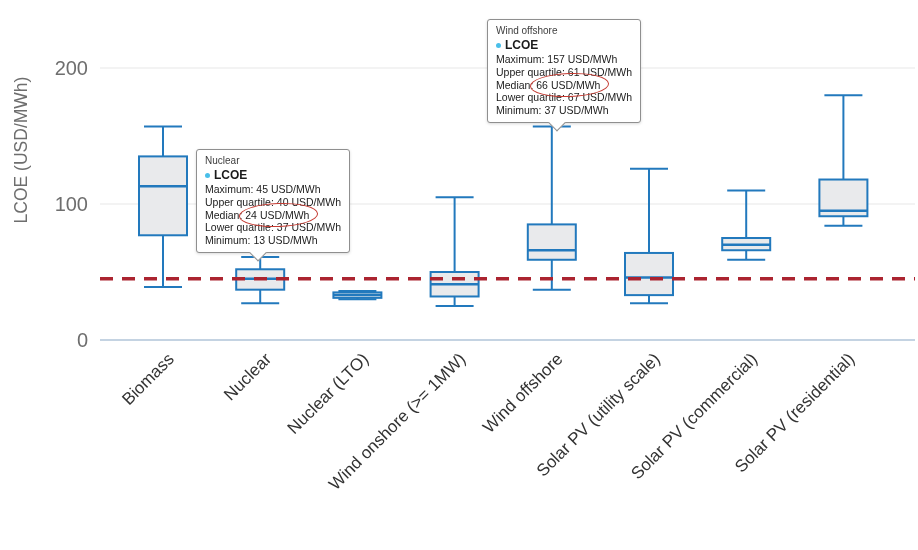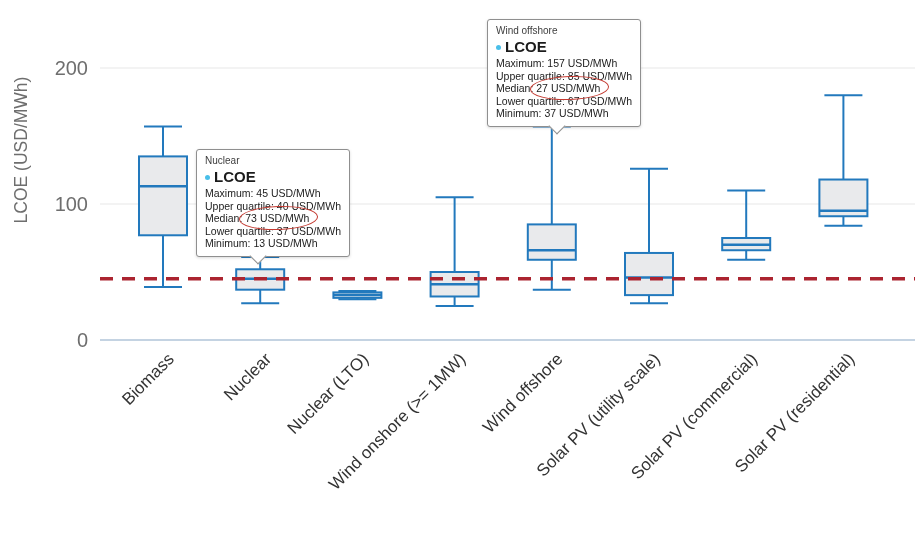--- a/index.html
+++ b/index.html
@@ -7,21 +7,21 @@
     position:relative;width:918px;height:550px;background:#ffffff;overflow:hidden;
     font-family:"Liberation Sans",sans-serif;
   }
   .stage svg{position:absolute;left:0;top:0;}
   .tooltip{
     position:absolute;background:#ffffff;border:1px solid #8f8f8f;border-radius:3px;
     padding:5px 8px 6px 8px;box-shadow:0 1px 3px rgba(0,0,0,.15);
     font-size:10.5px;color:#1b1b1b;line-height:1.2;z-index:5;white-space:nowrap;
   }
   .tt-title{font-size:10px;color:#3d3d3d;margin-bottom:1px;}
-  .tt-series{font-weight:bold;font-size:15px;display:flex;align-items:center;gap:4px;margin-bottom:1px;}
+  .tt-series{font-weight:bold;font-size:12px;display:flex;align-items:center;gap:4px;margin-bottom:1px;}
   .bullet{width:5px;height:5px;border-radius:50%;background:#49bfe9;display:inline-block;flex:0 0 auto;}
   .tt-row{white-space:nowrap;}
   .circled{position:relative;display:inline-block;}
   .circled::after{
     content:"";position:absolute;left:-6px;right:-9px;top:-6px;bottom:-5px;
     border:1.6px solid #c43a31;border-radius:50%;transform:rotate(-2deg);pointer-events:none;
   }
   .tt-pointer{
     position:absolute;bottom:-6.5px;width:11px;height:11px;background:#ffffff;
     border-right:1px solid #8f8f8f;border-bottom:1px solid #8f8f8f;transform:rotate(45deg);
@@ -121,36 +121,36 @@
 
   <div class="tooltip tooltip-1">
     <div class="tt-title">Nuclear</div>
     <div class="tt-series">
       <span class="bullet"></span>
       <span>LCOE</span>
     </div>
     <div class="tt-rows">
         <div class="tt-row"><span>Maximum: </span><span>45 USD/MWh</span></div>
         <div class="tt-row"><span>Upper quartile: </span><span>40 USD/MWh</span></div>
-        <div class="tt-row"><span>Median: </span><span class="circled">73 USD/MWh</span></div>
+        <div class="tt-row"><span>Median: </span><span class="circled">24 USD/MWh</span></div>
         <div class="tt-row"><span>Lower quartile: </span><span>37 USD/MWh</span></div>
         <div class="tt-row"><span>Minimum: </span><span>13 USD/MWh</span></div>
       </div>
     <div class="tt-pointer"></div>
   </div>
 
   <div class="tooltip tooltip-2">
     <div class="tt-title">Wind offshore</div>
     <div class="tt-series">
       <span class="bullet"></span>
       <span>LCOE</span>
     </div>
     <div class="tt-rows">
         <div class="tt-row"><span>Maximum: </span><span>157 USD/MWh</span></div>
-        <div class="tt-row"><span>Upper quartile: </span><span>85 USD/MWh</span></div>
-        <div class="tt-row"><span>Median: </span><span class="circled">27 USD/MWh</span></div>
+        <div class="tt-row"><span>Upper quartile: </span><span>61 USD/MWh</span></div>
+        <div class="tt-row"><span>Median: </span><span class="circled">66 USD/MWh</span></div>
         <div class="tt-row"><span>Lower quartile: </span><span>67 USD/MWh</span></div>
         <div class="tt-row"><span>Minimum: </span><span>37 USD/MWh</span></div>
       </div>
     <div class="tt-pointer"></div>
   </div>
 
 </div>
 
 </body></html>

